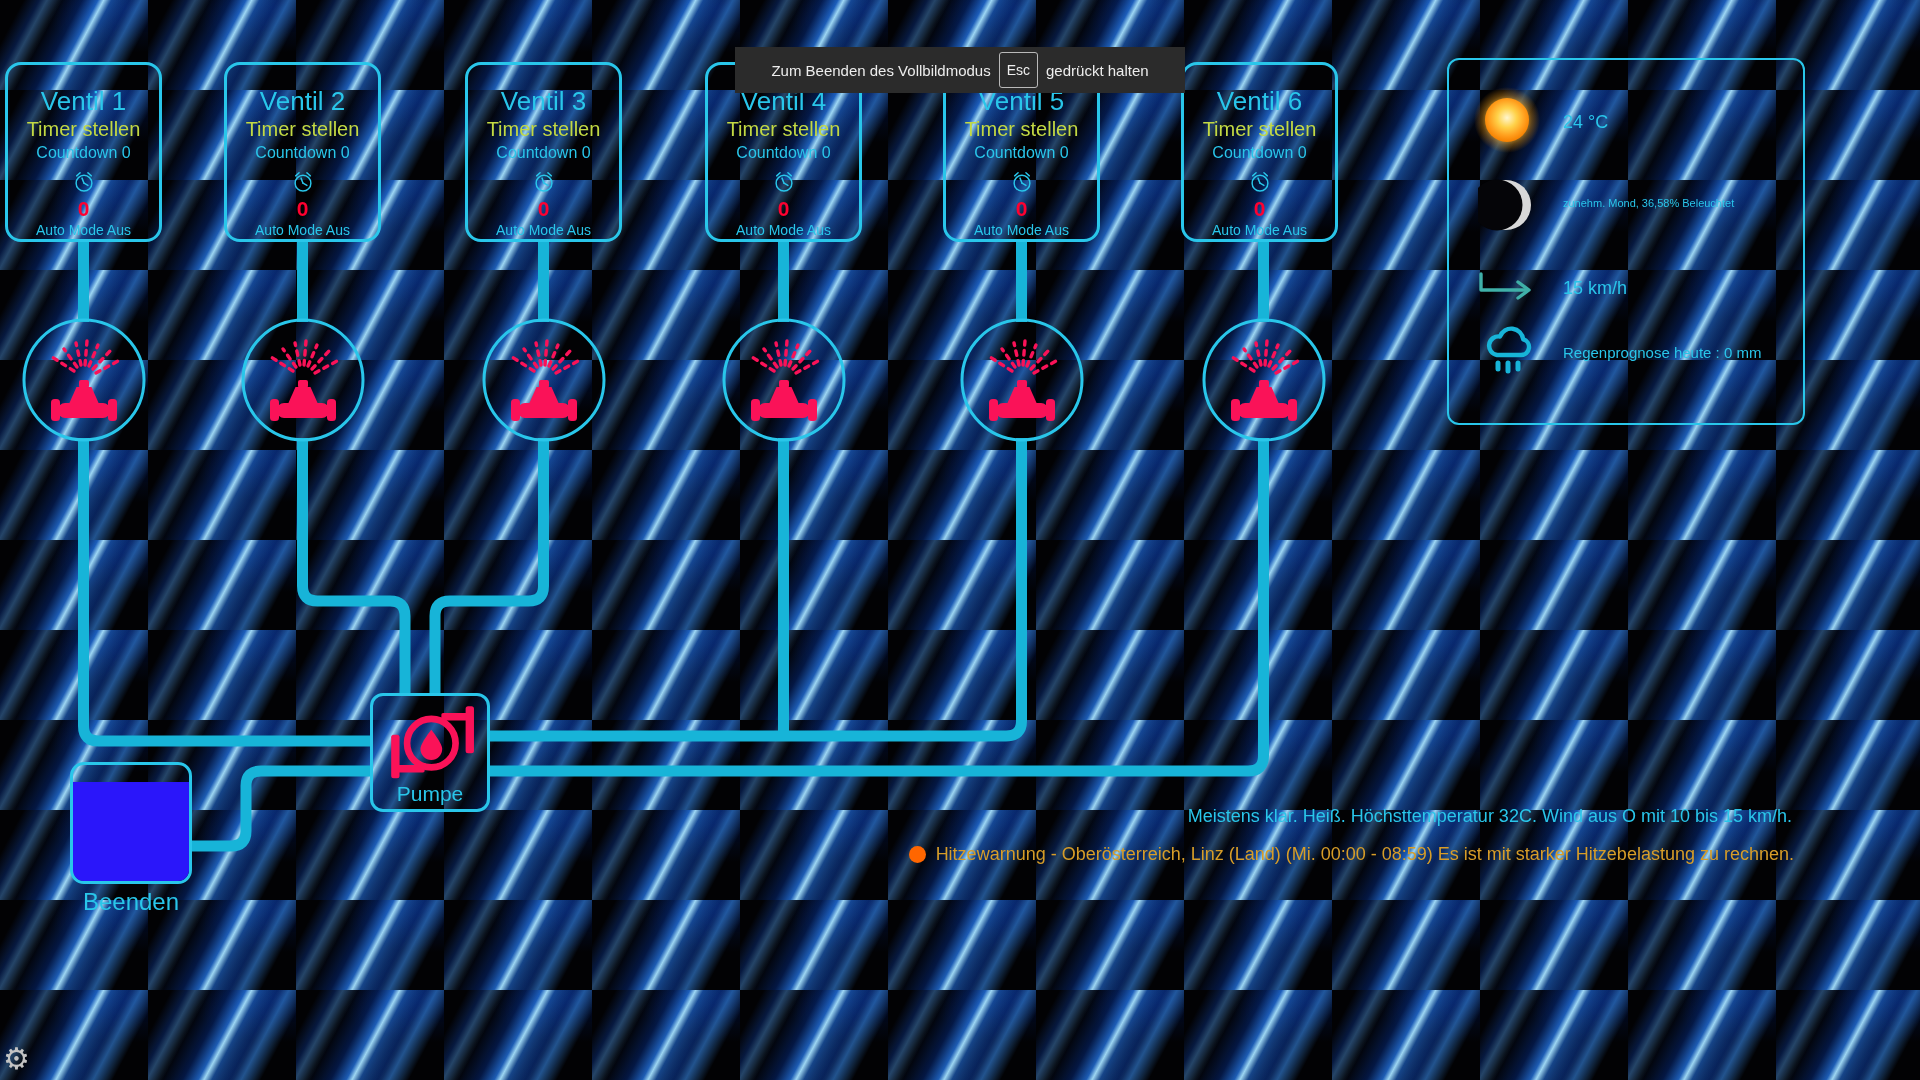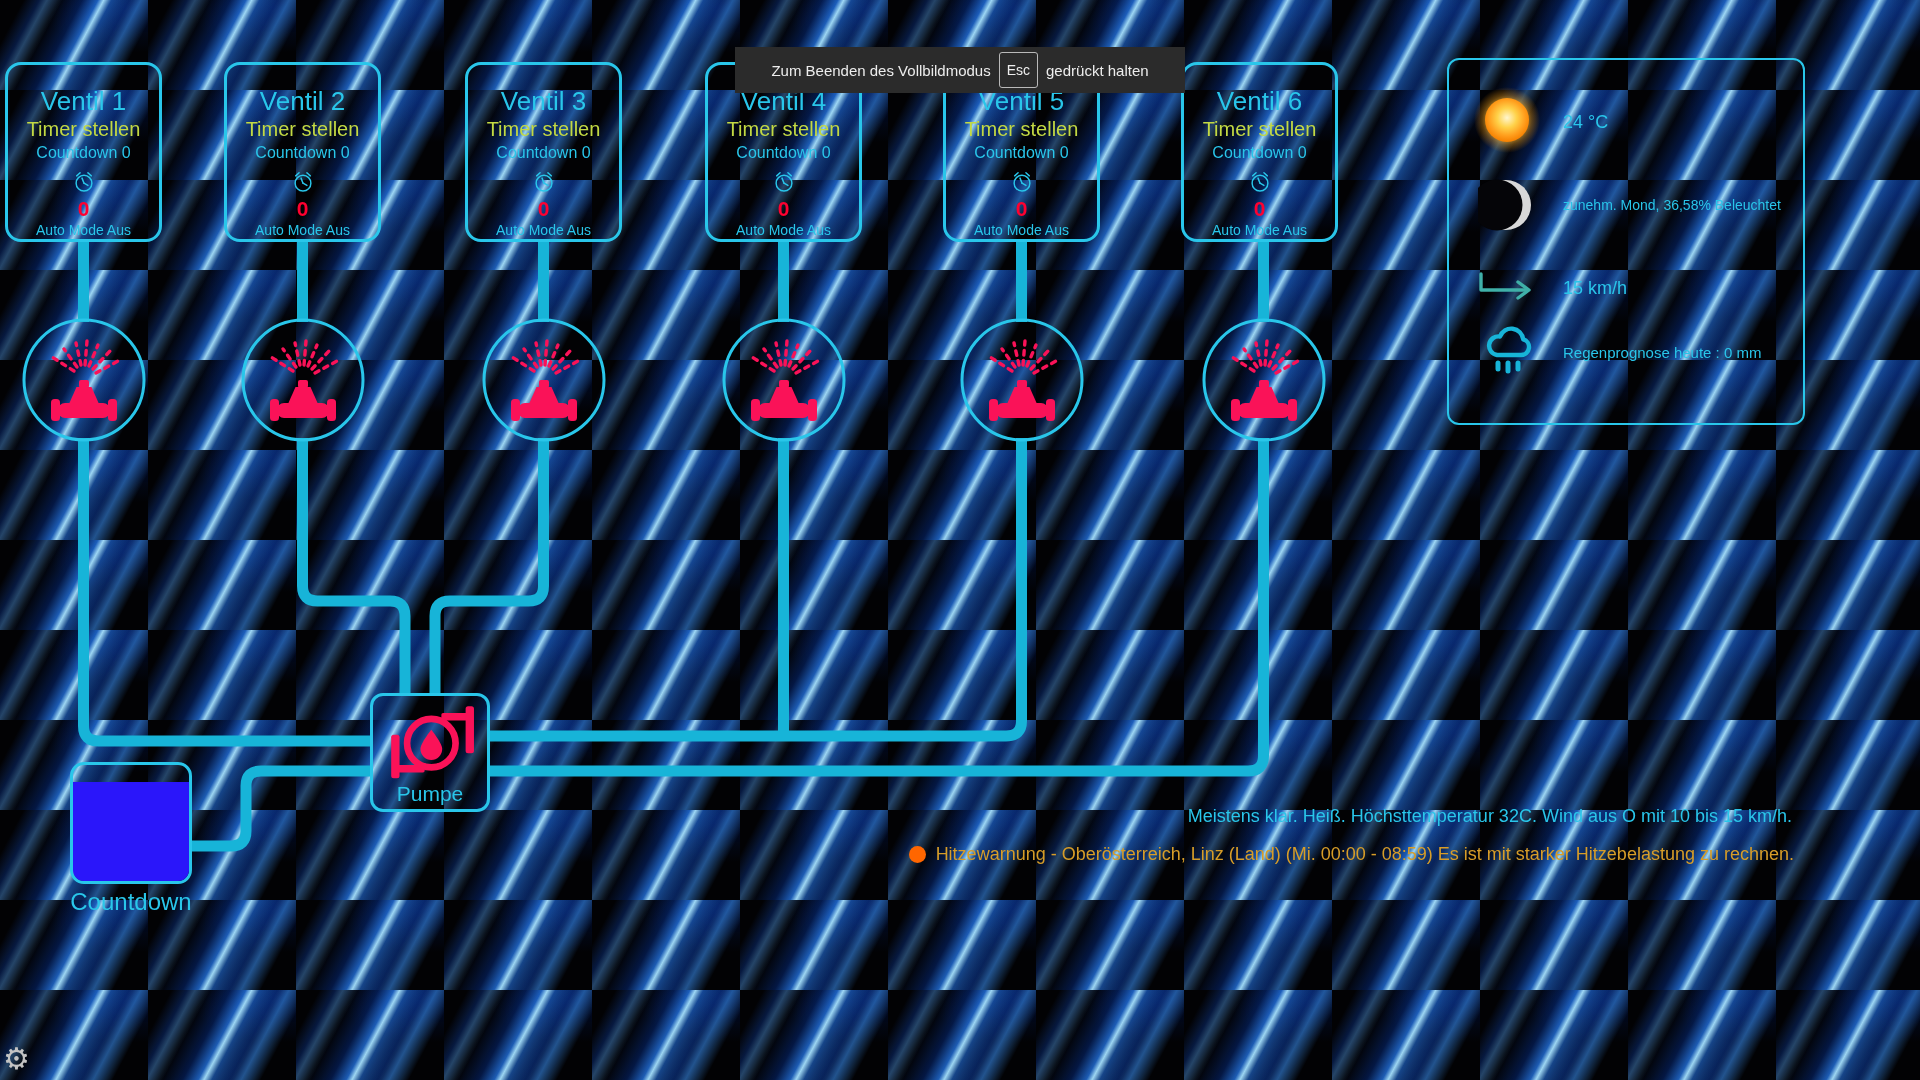--- a/index.html
+++ b/index.html
@@ -224,34 +224,34 @@
     </g>
     <circle cx="58" cy="54" r="29" fill="none" stroke="#fa1258" stroke-width="8"></circle>
     <path d="M58 38 C58 38 45 54 45 61 a13 13 0 0 0 26 0 C71 54 58 38 58 38 Z" fill="#fa1258"></path>
   </svg>
   <div class="pump-label">Pumpe</div>
 </div>
 
 <div class="cistern">
   <div class="cistern-fill" style="height: 85%;"></div>
 </div>
-<div class="cistern-label">Countdown</div>
+<div class="cistern-label">Beenden</div>
 
 <div class="weather">
   <svg class="w-icon" style="left:24px;top:26px" width="68" height="68" viewBox="0 0 68 68">
     <circle cx="34" cy="34" r="33" fill="url(#sunGlow)"></circle>
     <circle cx="34" cy="34" r="22" fill="url(#sunGrad)"></circle>
   </svg>
   <div class="w-text" style="top:52px;font-size:18px">24 °C</div>
 
   <svg class="w-icon" style="left:29px;top:117px" width="56" height="56" viewBox="0 0 56 56">
     <circle cx="28" cy="28" r="25" fill="#d8d8d8"></circle>
     <circle cx="19" cy="28" r="25.5" fill="#050508"></circle>
   </svg>
-  <div class="w-text" style="top:137px;font-size:14px">zunehm. Mond, 36,58% Beleuchtet</div>
+  <div class="w-text" style="top:137px;font-size:11px">zunehm. Mond, 36,58% Beleuchtet</div>
 
   <svg class="w-icon" style="left:26px;top:206px" width="62" height="40" viewBox="0 0 62 40">
     <g fill="none" stroke="#3fb0a8" stroke-width="3.4" stroke-linecap="round" stroke-linejoin="round">
       <path d="M6 8 L6 24 L52 24"></path>
       <path d="M43 16 L54 24 L43 32"></path>
     </g>
   </svg>
   <div class="w-text" style="top:218px;font-size:18px">15 km/h</div>
 
   <svg class="w-icon" style="left:32px;top:262px" width="56" height="56" viewBox="0 0 56 52">

